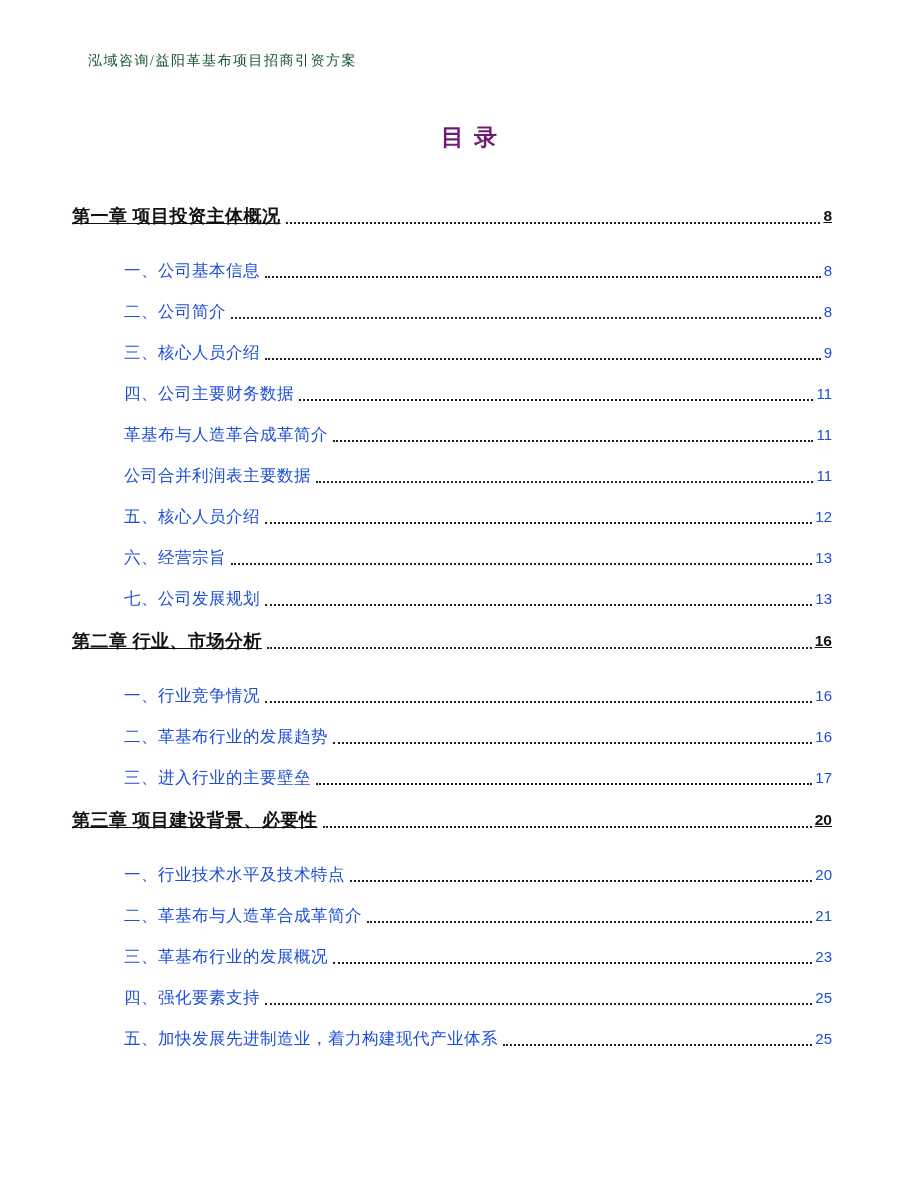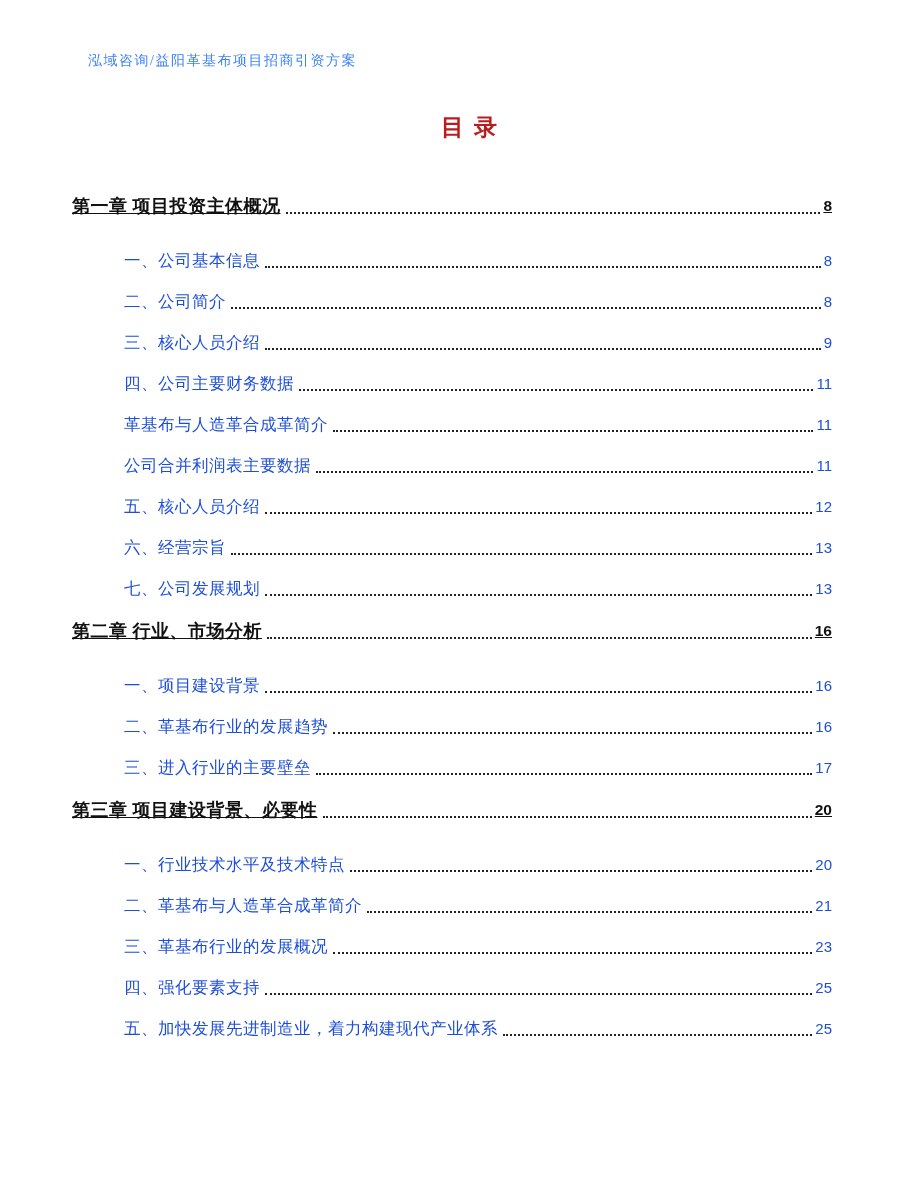--- a/index.html
+++ b/index.html
@@ -15,32 +15,32 @@
     width: 920px; height: 1191px;
     position: relative;
     box-sizing: border-box;
     padding-top: 108px;
   }
   .doc-header {
     position: absolute;
     top: 52px; left: 88px;
     font-size: 14px;
     letter-spacing: 1.5px;
-    color: #3b82f6;
+    color: #14532d;
     white-space: nowrap;
   }
   .doc-title {
-    margin: 2px;
+    margin: 12px;
     text-align: center;
     font-size: 23px;
     line-height: 36px;
     font-weight: bold;
     letter-spacing: 10px;
     padding-left: 28px; 
-    color: #b91c1c;
+    color: #701a75;
   }
   .toc {
     box-sizing: border-box;
     padding: 0 88px 0 72px;
   }
   .toc-row {
     display: flex;
     align-items: flex-end;
     cursor: pointer;
   }
@@ -137,21 +137,21 @@
         <span class="label">七、公司发展规划</span>
         <span class="dots"></span>
         <span class="pagenum">13</span>
       </div>
       <div class="toc-row chapter-row">
         <span class="label">第二章 行业、市场分析</span>
         <span class="dots"></span>
         <span class="pagenum">16</span>
       </div>
       <div class="toc-row item-row">
-        <span class="label">一、项目建设背景</span>
+        <span class="label">一、行业竞争情况</span>
         <span class="dots"></span>
         <span class="pagenum">16</span>
       </div>
       <div class="toc-row item-row">
         <span class="label">二、革基布行业的发展趋势</span>
         <span class="dots"></span>
         <span class="pagenum">16</span>
       </div>
       <div class="toc-row item-row">
         <span class="label">三、进入行业的主要壁垒</span>

